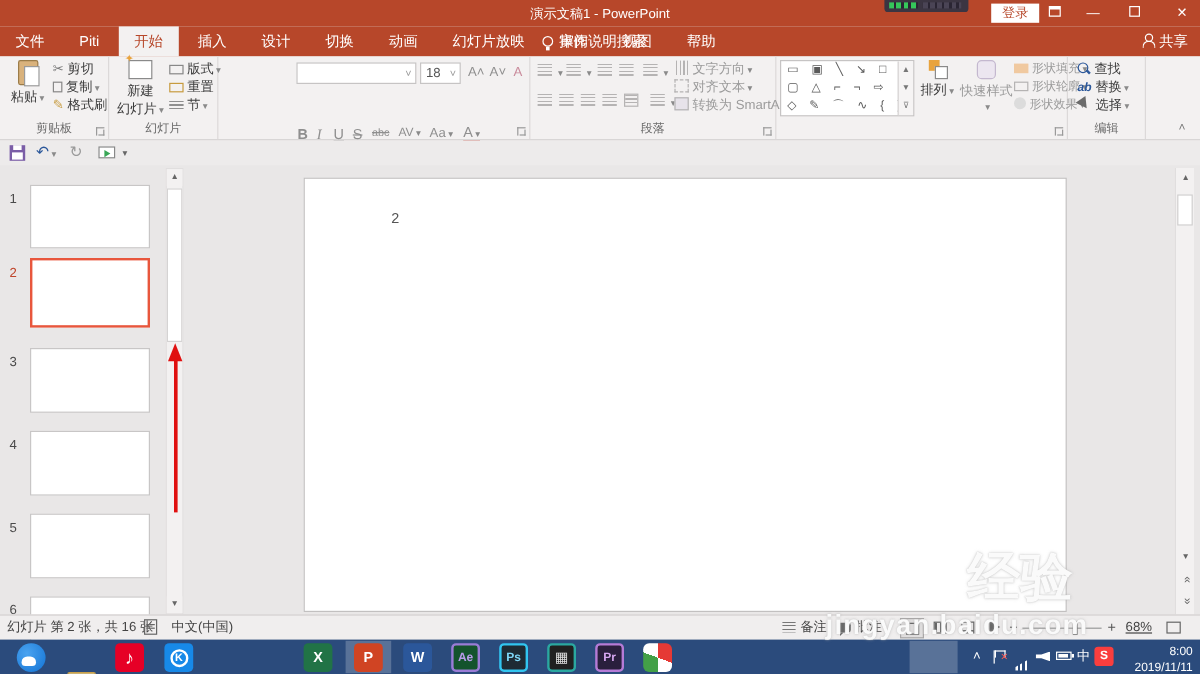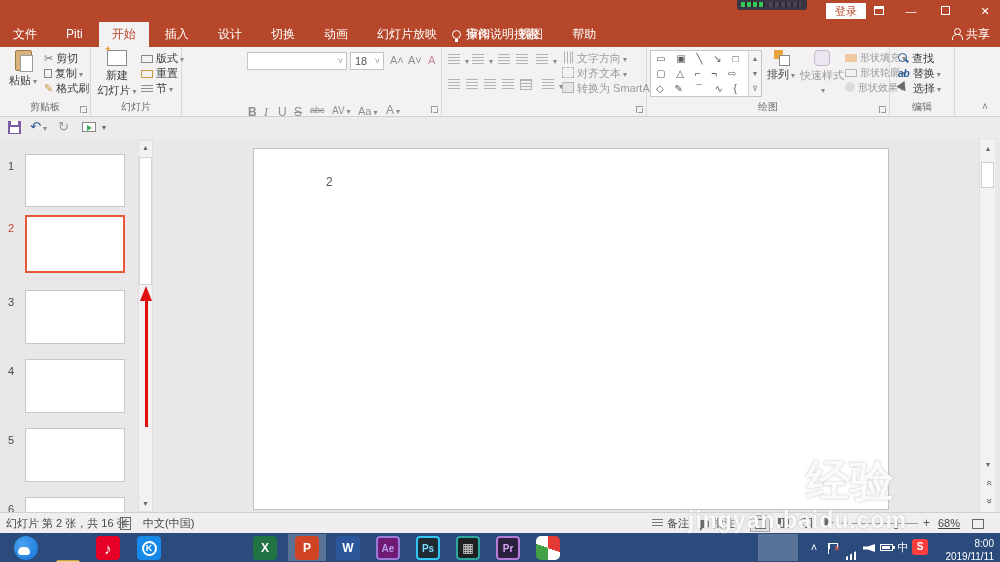--- a/index.html
+++ b/index.html
@@ -133,21 +133,21 @@
   .taskbar { position:absolute; left:0; top:533px; width:1000px; height:29px; background:#2B4B7C; }
   .tbi { position:absolute; top:3px; width:24px; height:24px; border-radius:4px; display:flex; align-items:center; justify-content:center; font-weight:bold; color:#fff; font-size:12px; }
   .tbi-box { position:absolute; top:1px; width:38px; height:27px; background:rgba(255,255,255,0.22); }
   .ic-qqb { border-radius:50%; background:radial-gradient(circle at 35% 35%,#4aa3f0,#1273d4); position:relative; }
   .ic-qqb:after { content:""; position:absolute; left:4px; top:11px; width:12px; height:8px; background:#fff; border-radius:6px 6px 4px 4px; }
   .ic-folder { background:linear-gradient(#f2d384,#e4b95e); border:1px solid #caa14a; border-radius:2px; position:relative; }
   .ic-folder:after { content:""; position:absolute; left:2px; top:8px; width:18px; height:11px; background:#f8e3a8; border:1px solid #caa14a; border-radius:1px; }
   .ic-netease { background:#e60026; font-size:15px; }
   .ic-kapp { background:#1789e8; } .ic-kapp i { width:15px; height:15px; border:2px solid #fff; border-radius:50%; font-style:normal; font-size:9px; line-height:11px; text-align:center; }
   .ic-excel { background:#217346; } .ic-ppt { background:#d04423; } .ic-word { background:#2b579a; }
-  .ic-ae { background:#701a75; border:2px solid #9a7cd6; color:#b79be8; font-size:10px; }
+  .ic-ae { background:#14532d; border:2px solid #9a7cd6; color:#b79be8; font-size:10px; }
   .ic-ps { background:#1e2b34; border:2px solid #31c5f0; color:#7ed7f7; font-size:10px; }
   .ic-film { background:#202020; border:2px solid #2aa8a0; color:#ddd; font-size:12px; }
   .ic-pr { background:#2a1f3d; border:2px solid #b57bd6; color:#d6a6f0; font-size:10px; }
   .ic-pin { background:conic-gradient(#e53935 0 110deg,#fff 110deg 180deg,#43a047 180deg 290deg,#fff 290deg); border-radius:5px; }
   .tray { position:absolute; top:0; height:29px; color:#fff; font-size:11px; line-height:29px; text-align:center; }
   .flag-ic { display:inline-block; width:9px; height:6px; border:1px solid #fff; border-bottom:none; position:relative; top:-2px; }
   .flag-ic:before { content:""; position:absolute; left:-2px; top:-1px; width:1px; height:11px; background:#fff; }
   .flag-ic:after { content:"✕"; position:absolute; left:4px; top:1px; color:#ff5a52; font-size:8px; line-height:8px; }
   .bars-ic { display:inline-block; width:12px; height:10px; background:linear-gradient(to right,#fff 0 2px,transparent 2px 4px,#fff 4px 6px,transparent 6px 8px,#fff 8px 10px,transparent 10px); clip-path:polygon(0 70%,100% 0,100% 100%,0 100%); }
   .spk-ic { display:inline-block; position:relative; width:6px; height:8px; background:#fff; clip-path:polygon(0 30%,40% 30%,100% 0,100% 100%,40% 70%,0 70%); top:1px; width:12px; }
@@ -156,20 +156,21 @@
   .bat-ic:after { content:""; position:absolute; left:1px; top:1px; width:8px; height:3px; background:#fff; }
   .sogou { background:#fa3e3e; border-radius:3px; width:16px; height:16px; line-height:16px; font-size:10px; font-weight:bold; margin-top:6px; }
   .clock { right:2px; width:72px; line-height:1.3; font-size:10px; text-align:right; padding:4px 4px 0 0; }
 </style>
 </head>
 <body>
 
 <div id="app">
 
   <div class="titlebar">
+    <div class="tb-title">演示文稿1 - PowerPoint</div>
     <div class="batt-widget">
         <i></i>
         <b></b>
       </div>
     <div class="login-btn">登录</div>
     <div class="win-ic ribbon-opt"><i></i></div>
     <div class="win-ic btn-min">—</div>
     <div class="win-ic btn-max"><i></i></div>
     <div class="win-ic btn-close">✕</div>
   </div>
@@ -242,20 +243,21 @@
       <span class="sbtn dd" style="left:94px;top:6px;"><i class="micon lines-g"></i></span>
       <span class="sbtn" style="left:6px;top:31px;"><i class="micon lines-g"></i></span>
       <span class="sbtn" style="left:24px;top:31px;"><i class="micon lines-g"></i></span>
       <span class="sbtn" style="left:42px;top:31px;"><i class="micon lines-g"></i></span>
       <span class="sbtn" style="left:60px;top:31px;"><i class="micon lines-g"></i></span>
       <span class="sbtn" style="left:78px;top:31px;"><i class="micon lines-g" style="border:1px solid #b5b3b3;"></i></span>
       <span class="sbtn dd" style="left:100px;top:31px;"><i class="micon lines-g"></i></span>
       <div class="sbtn dd gray" style="left:120px;top:4px;"><i class="micon lines-g" style="transform:rotate(90deg);"></i><span>文字方向</span></div>
       <div class="sbtn dd gray" style="left:120px;top:19px;"><i class="micon" style="border:1px dashed #b5b3b3;"></i><span>对齐文本</span></div>
       <div class="sbtn dd gray" style="left:120px;top:34px;"><i class="micon" style="border:1px solid #b5b3b3;background:#e7e3ea;"></i><span>转换为 SmartArt</span></div>
+      <div class="rg-label">段落</div>
       <div class="launcher"></div>
     </div>
 
     <div class="rg" style="left:647px;width:243px;">
       <div class="gallery">
         <div class="gal-row">▭ ▣ ╲ ↘ □ ○</div>
         <div class="gal-row">▢ △ ⌐ ¬ ⇨ ⇩</div>
         <div class="gal-row">◇ ✎ ⌒ ∿ { }</div>
         <div class="gal-scroll">▲<br>▼<br>⊽</div>
       </div>
@@ -263,21 +265,20 @@
         <div class="arrange-ic"></div>
         <span class="dd">排列</span>
       </div>
       <div class="bigbtn gray" style="left:152px;width:46px;">
         <div class="qs-ic"></div>
         <span class="dd">快速样式</span>
       </div>
       <div class="sbtn dd gray" style="left:198px;top:4px;font-size:10px;"><i class="micon" style="background:#f0c9a0;height:8px;"></i><span>形状填充</span></div>
       <div class="sbtn dd gray" style="left:198px;top:19px;font-size:10px;"><i class="micon" style="border:1px solid #b5b3b3;height:8px;"></i><span>形状轮廓</span></div>
       <div class="sbtn dd gray" style="left:198px;top:34px;font-size:10px;"><i class="micon" style="background:#dcdcdc;border-radius:50%;height:10px;width:10px;"></i><span>形状效果</span></div>
-      <div class="rg-label">绘图</div>
       <div class="launcher"></div>
     </div>
 
     <div class="rg" style="left:890px;width:65px;">
       <div class="sbtn" style="left:8px;top:4px;"><i class="find-ic"></i><span>查找</span></div>
       <div class="sbtn dd" style="left:8px;top:19px;"><i class="ab-ic">ab</i><span>替换</span></div>
       <div class="sbtn dd" style="left:8px;top:34px;"><i class="cursor-ic"></i><span>选择</span></div>
       <div class="rg-label">编辑</div>
     </div>
 

